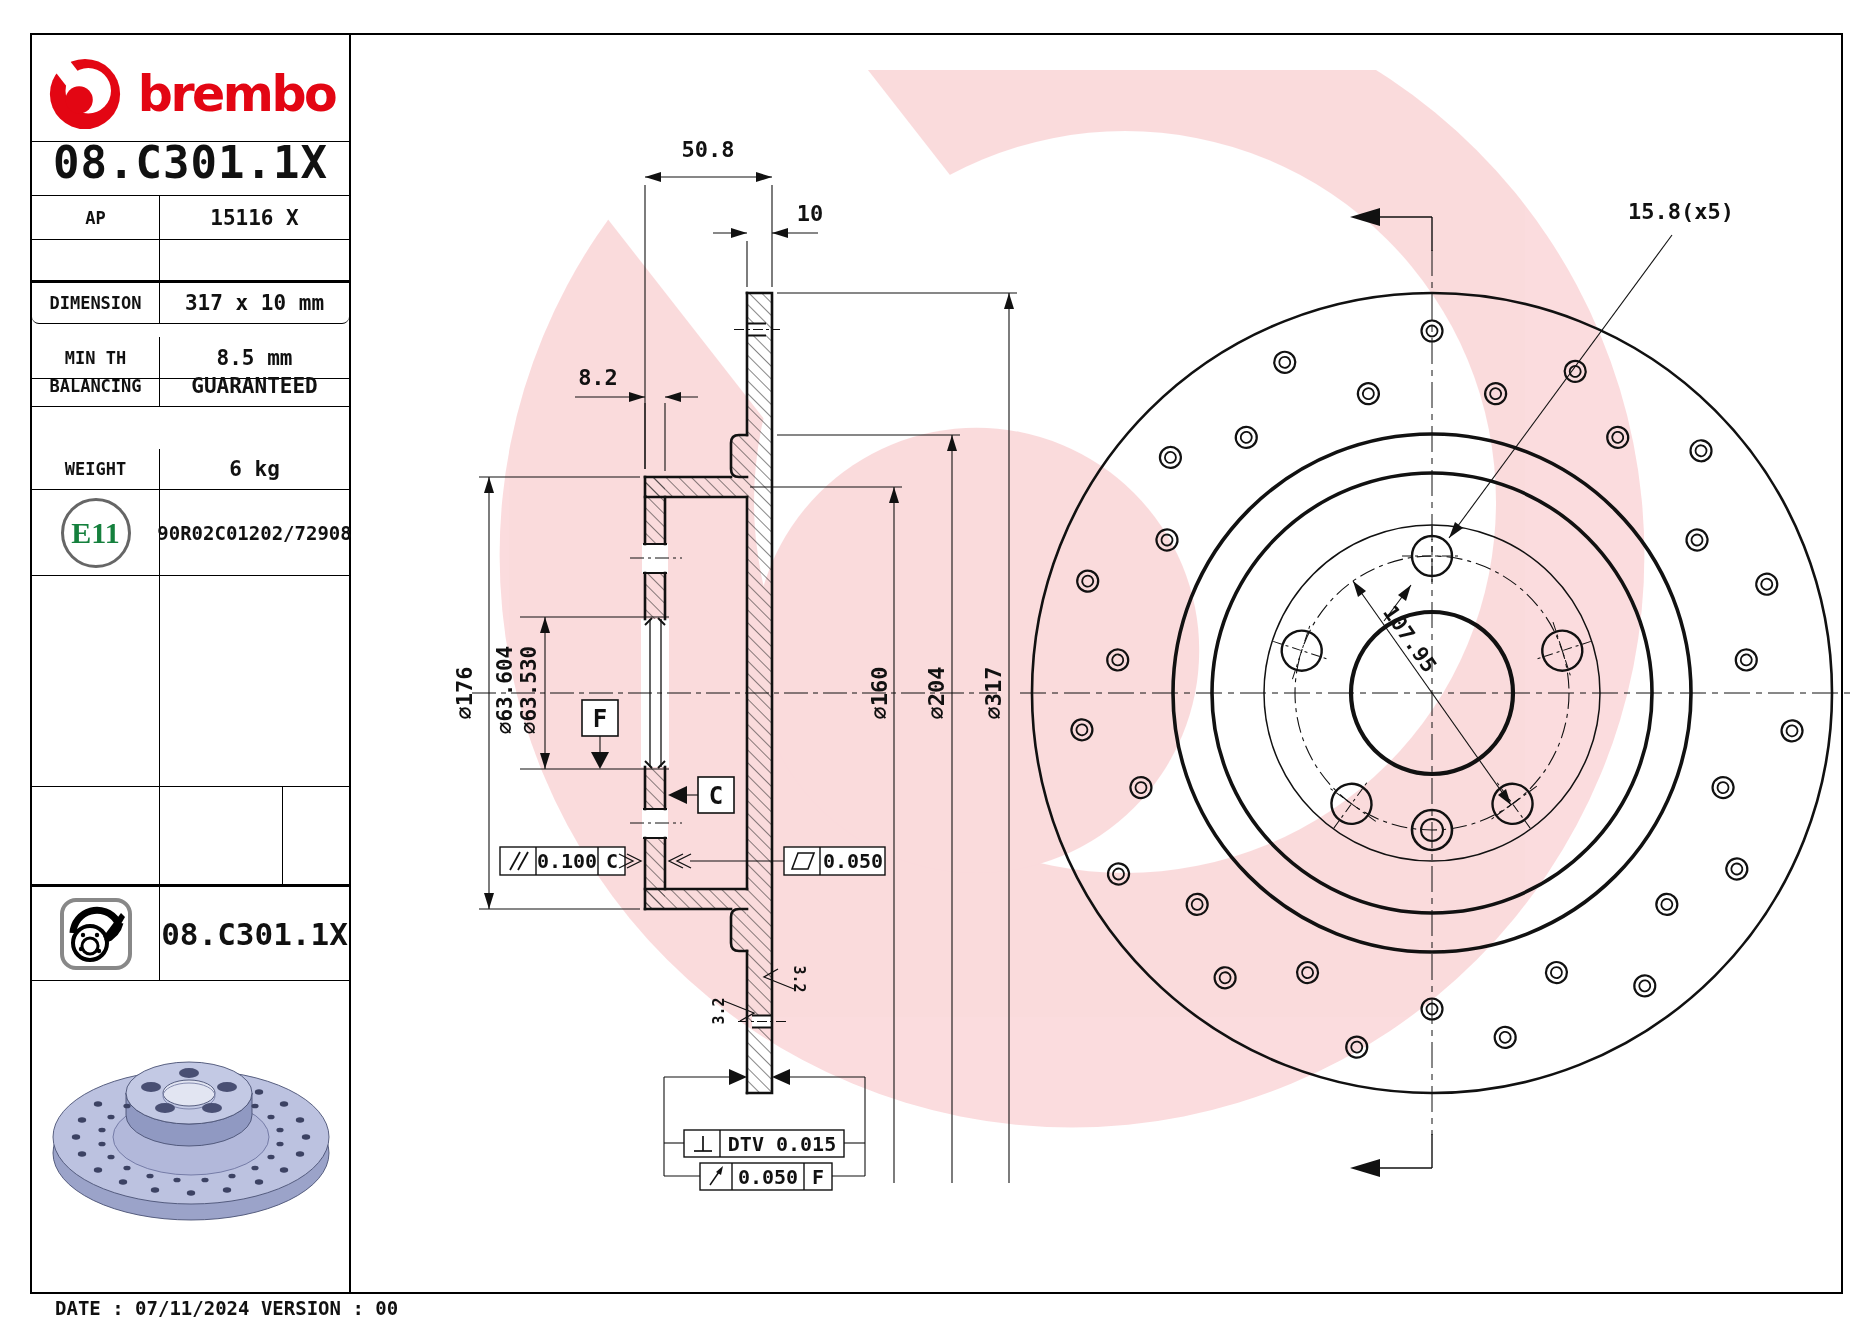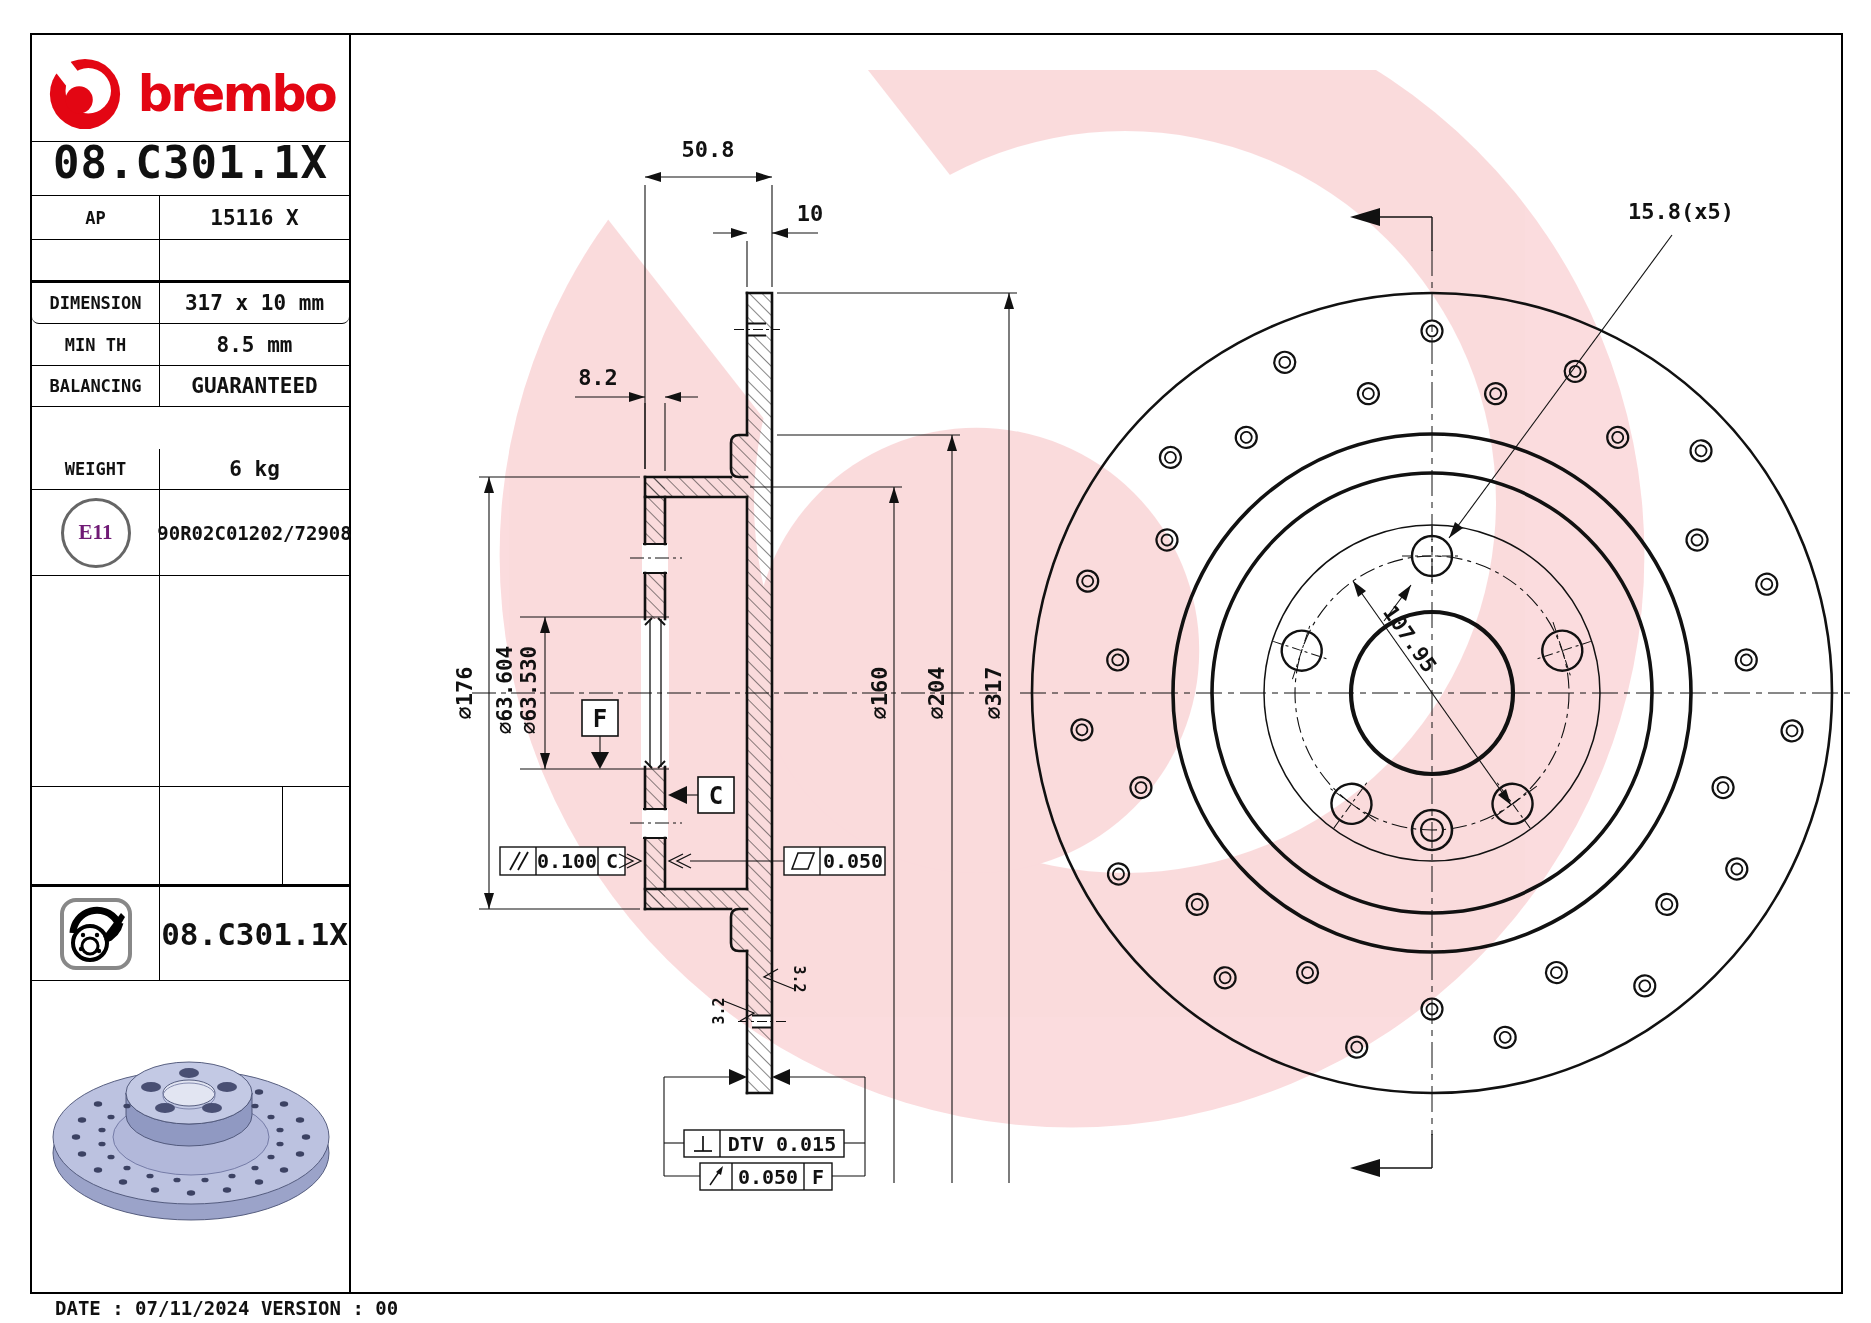--- a/index.html
+++ b/index.html
@@ -9,21 +9,21 @@
   .tablearea{position:absolute;left:0;top:0;bottom:0;width:317px;border-right:2px solid #000;}
   .trow{position:absolute;left:0;right:0;box-sizing:border-box;border-bottom:1.5px solid #000;}
   .trow.thick{border-bottom:3px solid #000;}
   .lcell{position:absolute;left:0;top:0;bottom:0;width:127px;border-right:1.5px solid #000;
          display:flex;align-items:center;justify-content:center;font-weight:bold;font-size:17px;}
   .vcell{position:absolute;left:128px;right:0;top:0;bottom:0;display:flex;align-items:center;justify-content:center;
          font-weight:bold;font-size:21px;white-space:pre;}
   .logorow{display:flex;align-items:center;justify-content:center;}
   .partrow{display:flex;align-items:center;justify-content:center;font-size:44px;font-weight:bold;letter-spacing:1px;}
   .e11badge{width:64px;height:64px;border:3.5px solid #666;border-radius:50%;display:flex;align-items:center;justify-content:center;
-            font-family:"Liberation Serif","DejaVu Serif",serif;font-weight:bold;font-size:21px;color:#701a75;}
+            font-family:"Liberation Serif","DejaVu Serif",serif;font-weight:bold;font-size:30px;color:#15803d;}
   .e11val{flex-direction:row;font-size:19px;line-height:24px;}
   .iconnum{font-size:31px;}
   .wordmark{font-family:"DejaVu Sans","Liberation Sans",sans-serif;font-weight:bold;font-size:49px;color:#e30613;
             letter-spacing:-2.5px;margin-left:14px;}
   .dateline{position:absolute;left:55px;top:1297px;font-weight:bold;font-size:19px;letter-spacing:0px;white-space:pre;}
   .drawing{position:absolute;left:349px;top:35px;}
   .discimg{position:absolute;left:0;top:946px;width:315px;height:308px;}
   svg text{font-family:"DejaVu Sans Mono","Liberation Mono",monospace;font-weight:bold;fill:#111;}
 </style>
 </head>
@@ -74,21 +74,21 @@
         <div class="vcell">15116 X</div>
       </div>
       <div class="trow thick" style="top:205px;height:43px;">
         <div class="lcell"></div>
         <div class="vcell"></div>
       </div>
       <div class="trow" style="top:248px;height:41px;border-radius:7px;">
         <div class="lcell">DIMENSION</div>
         <div class="vcell">317 x 10 mm</div>
       </div>
-      <div class="trow" style="top:289px;height:42px;">
+      <div class="trow" style="top:302px;height:42px;">
         <div class="lcell">MIN TH</div>
         <div class="vcell">8.5 mm</div>
       </div>
       <div class="trow" style="top:331px;height:41px;">
         <div class="lcell">BALANCING</div>
         <div class="vcell">GUARANTEED</div>
       </div>
       <div class="trow" style="top:414px;height:41px;">
         <div class="lcell">WEIGHT</div>
         <div class="vcell">6 kg</div>

